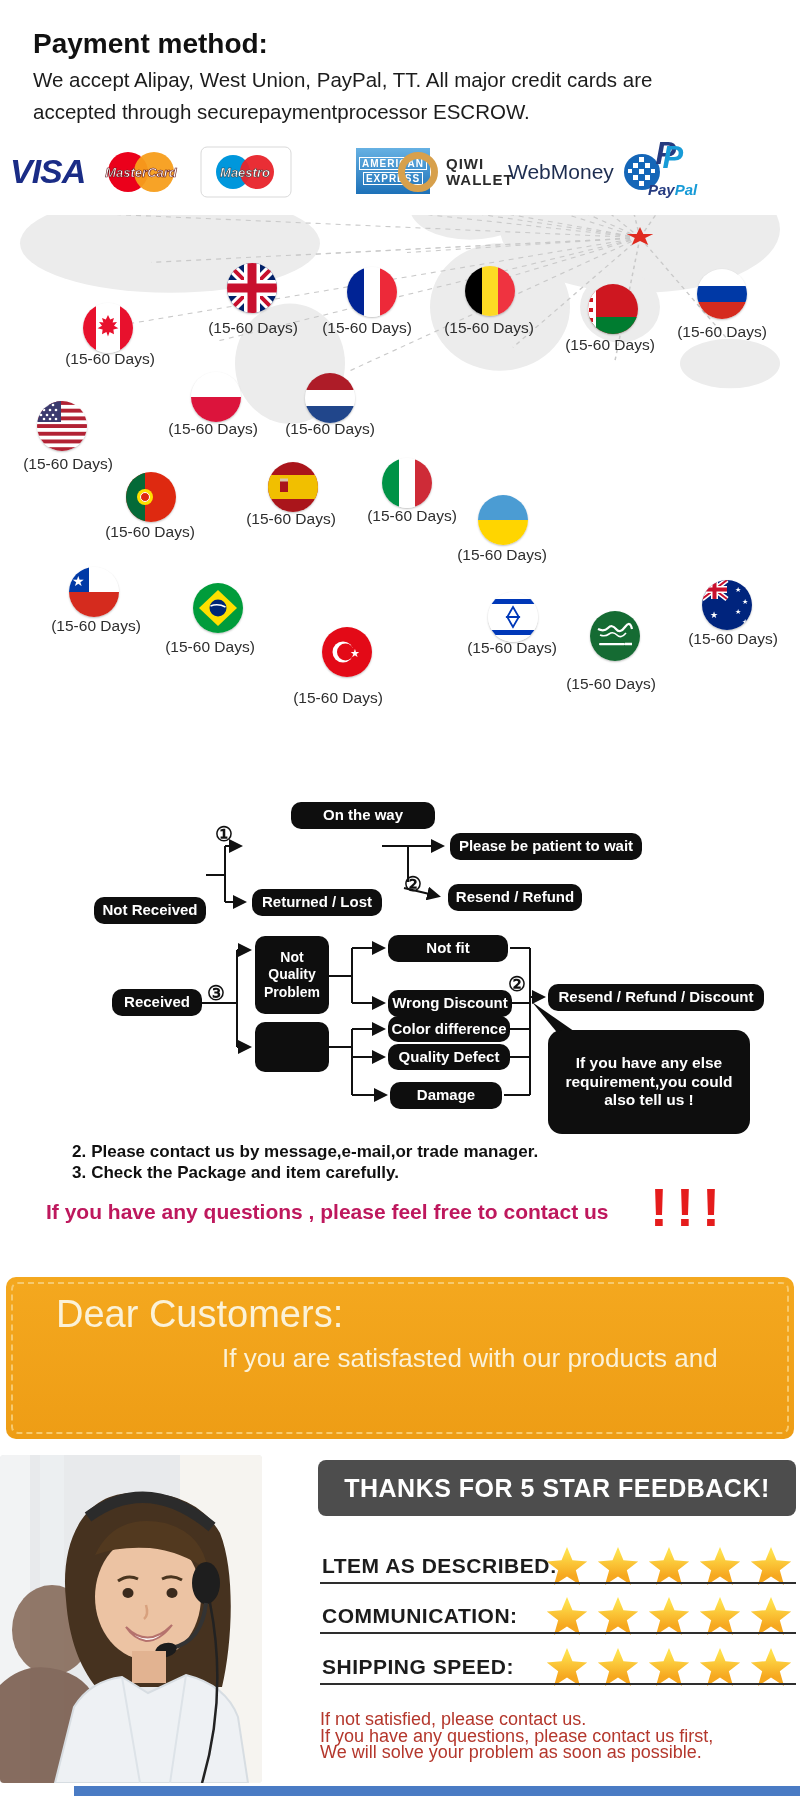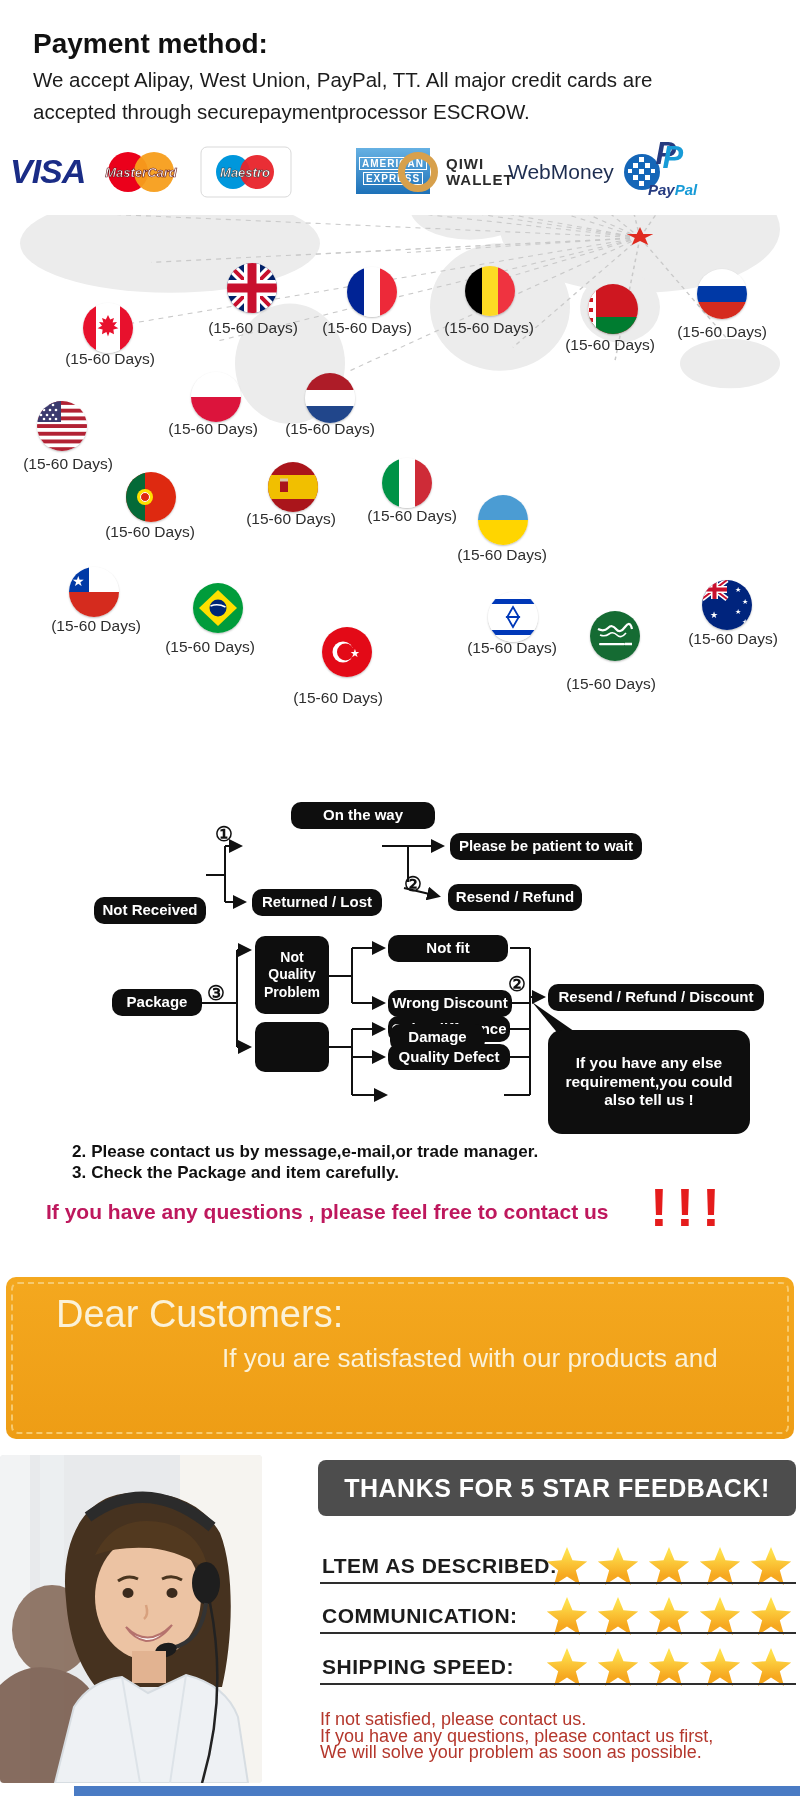--- a/index.html
+++ b/index.html
@@ -399,27 +399,27 @@
   <div class="circled" style="left:207px;top:981px;">③</div>
   <div class="circled" style="left:508px;top:972px;">②</div>
 
   <div class="fnode" style="left:94px;top:862px;width:112px;height:27px;margin-top:35px;">Not Received</div>
   <div class="fnode" style="left:250px;top:802px;width:144px;height:27px;margin-left:41px;">On the way</div>
   <div class="fnode" style="left:450px;top:833px;width:192px;height:27px;">Please be patient to wait</div>
   <div class="fnode" style="left:252px;top:889px;width:130px;height:27px;">Returned / Lost</div>
   <div class="fnode" style="left:448px;top:884px;width:134px;height:27px;">Resend / Refund</div>
   <div class="fnode" style="left:255px;top:936px;width:74px;height:78px;font-size:14px;">Not Quality Problem</div>
   <div class="fnode" style="left:388px;top:935px;width:120px;height:27px;">Not fit</div>
-  <div class="fnode" style="left:112px;top:989px;width:90px;height:27px;">Package</div>
+  <div class="fnode" style="left:112px;top:989px;width:90px;height:27px;">Received</div>
   <div class="fnode" style="left:388px;top:990px;width:124px;height:27px;">Wrong Discount</div>
   <div class="fnode" style="left:548px;top:984px;width:216px;height:27px;">Resend / Refund / Discount</div>
   <div class="fnode" style="left:388px;top:1016px;width:122px;height:26px;">Color difference</div>
   <div class="fnode" style="left:255px;top:1022px;width:74px;height:50px;font-size:14px;"></div>
   <div class="fnode" style="left:388px;top:1044px;width:122px;height:26px;">Quality Defect</div>
-  <div class="fnode" style="left:390px;top:1024px;width:95px;height:27px;">Damage</div>
+  <div class="fnode" style="left:390px;top:1082px;width:112px;height:27px;">Damage</div>
   <div class="fnode bubble" style="left:548px;top:1030px;width:202px;height:104px;">If you have any else requirement,you could also tell us !</div>
 
   <div class="note" style="top:1142px;"><b>2.</b><span>Please contact us by message,e-mail,or trade manager.</span></div>
   <div class="note" style="top:1163px;"><b>3.</b><span>Check the Package and item carefully.</span></div>
 
   <div class="abs contact-line">If you have any questions ,  please feel free to contact us</div>
   <div class="abs bangs">!!!</div>
 
   <div class="abs banner">
     <div class="banner-inner"></div>

